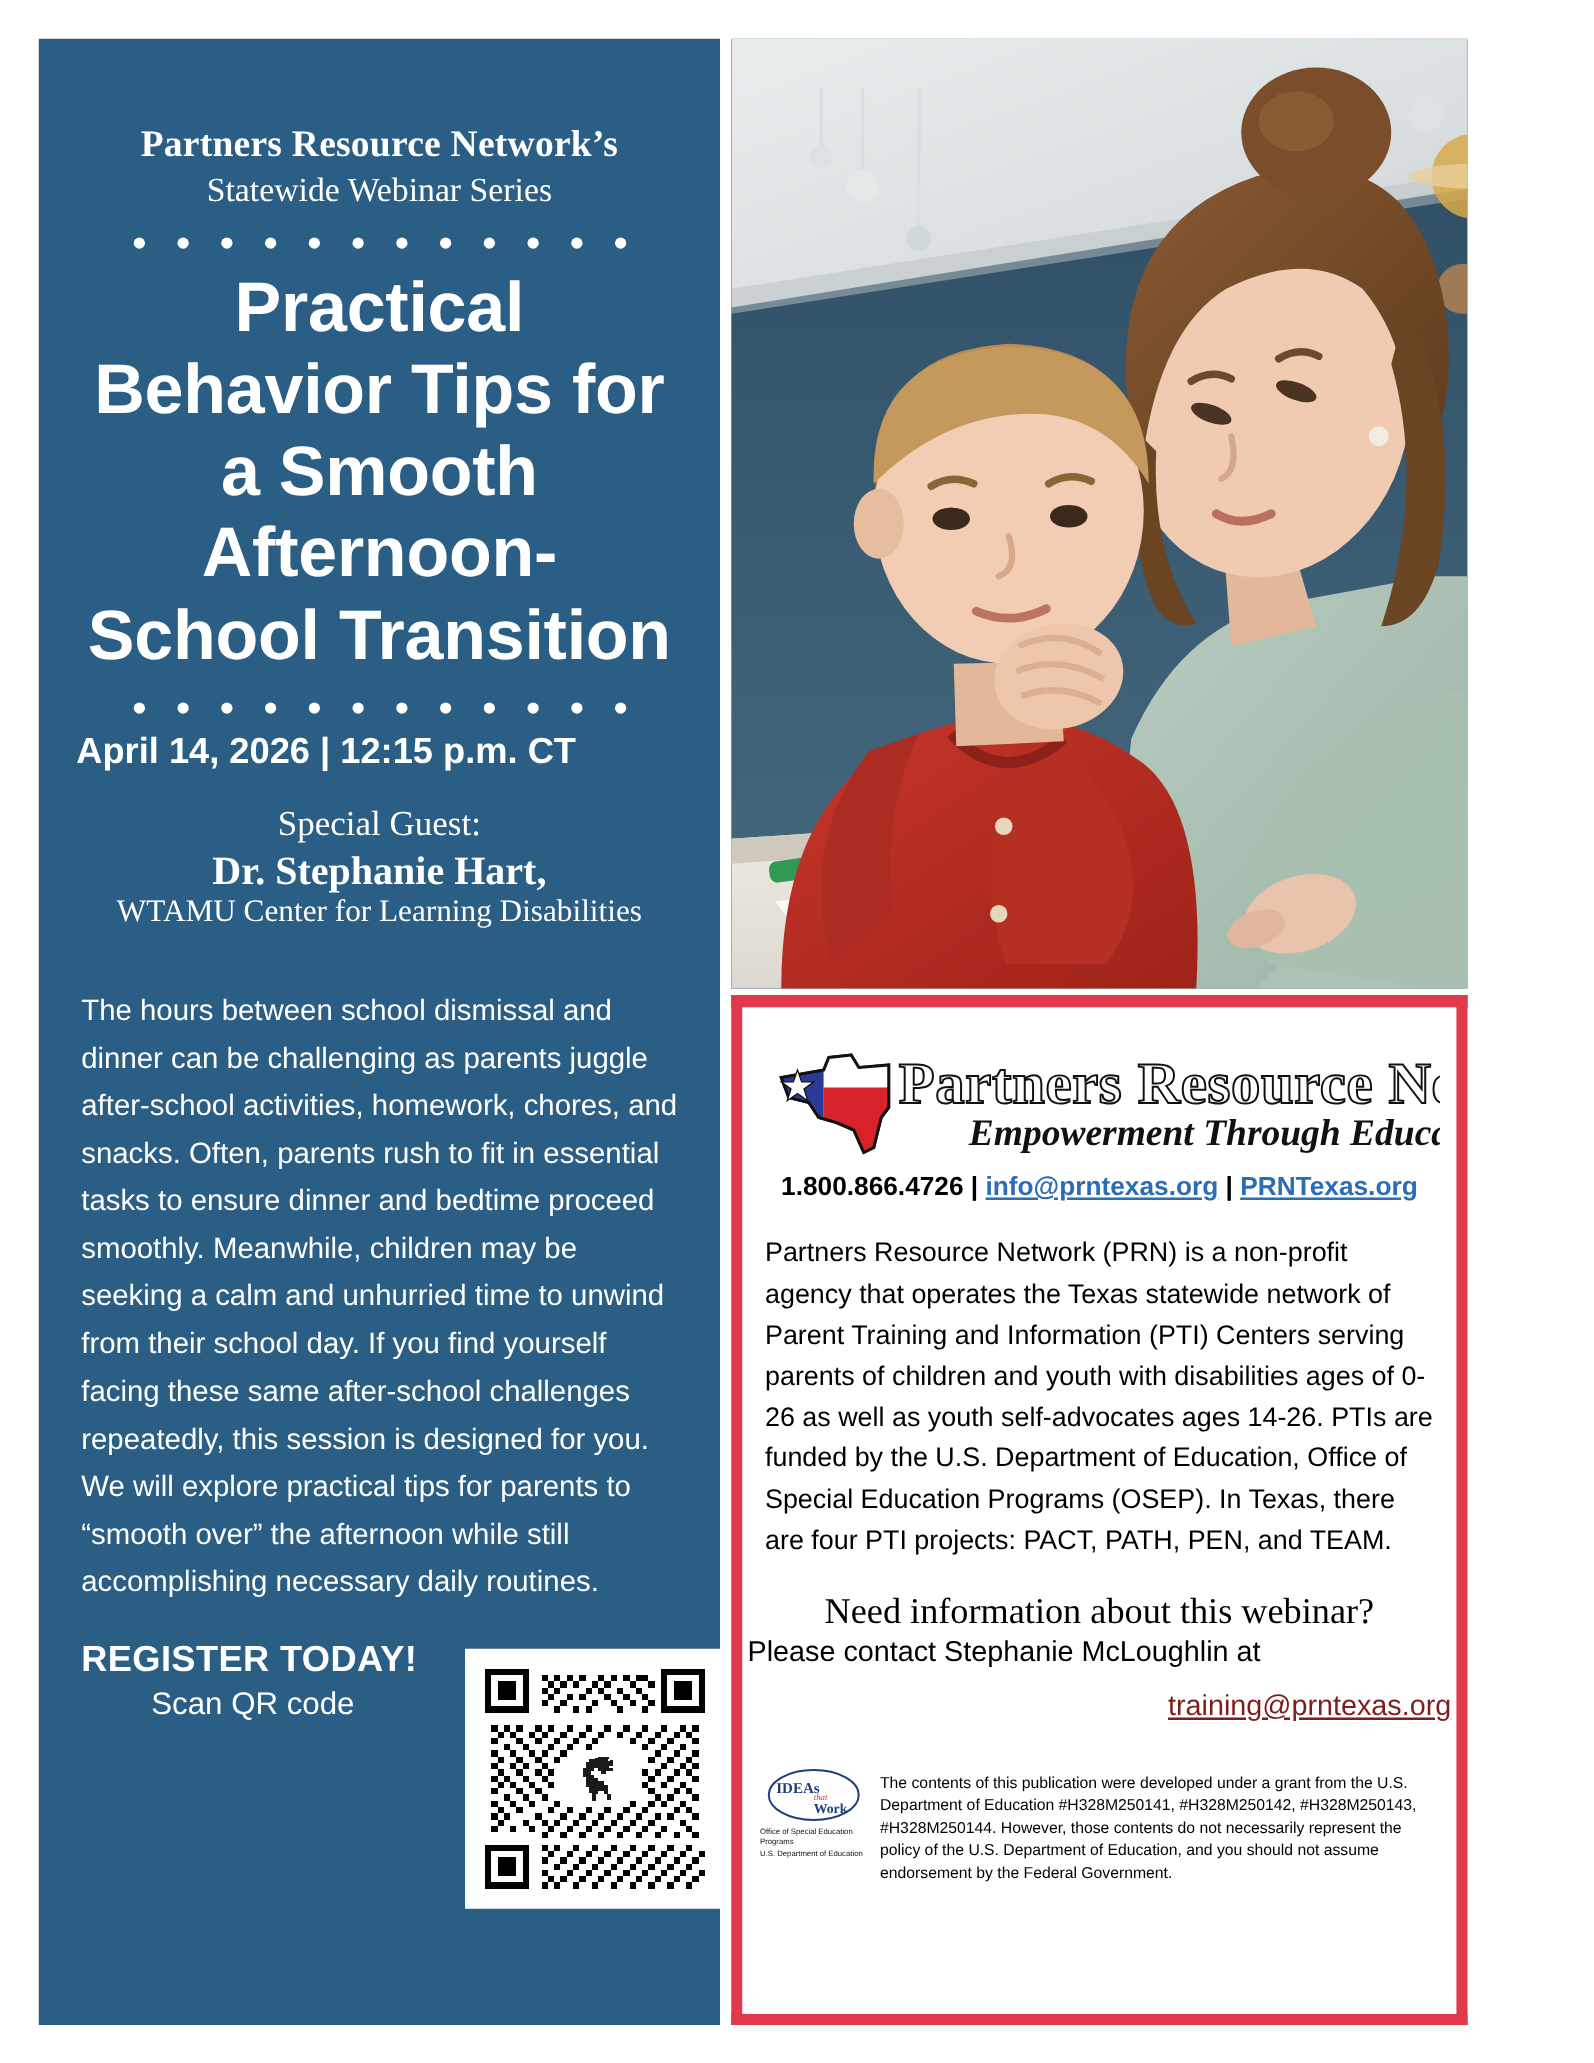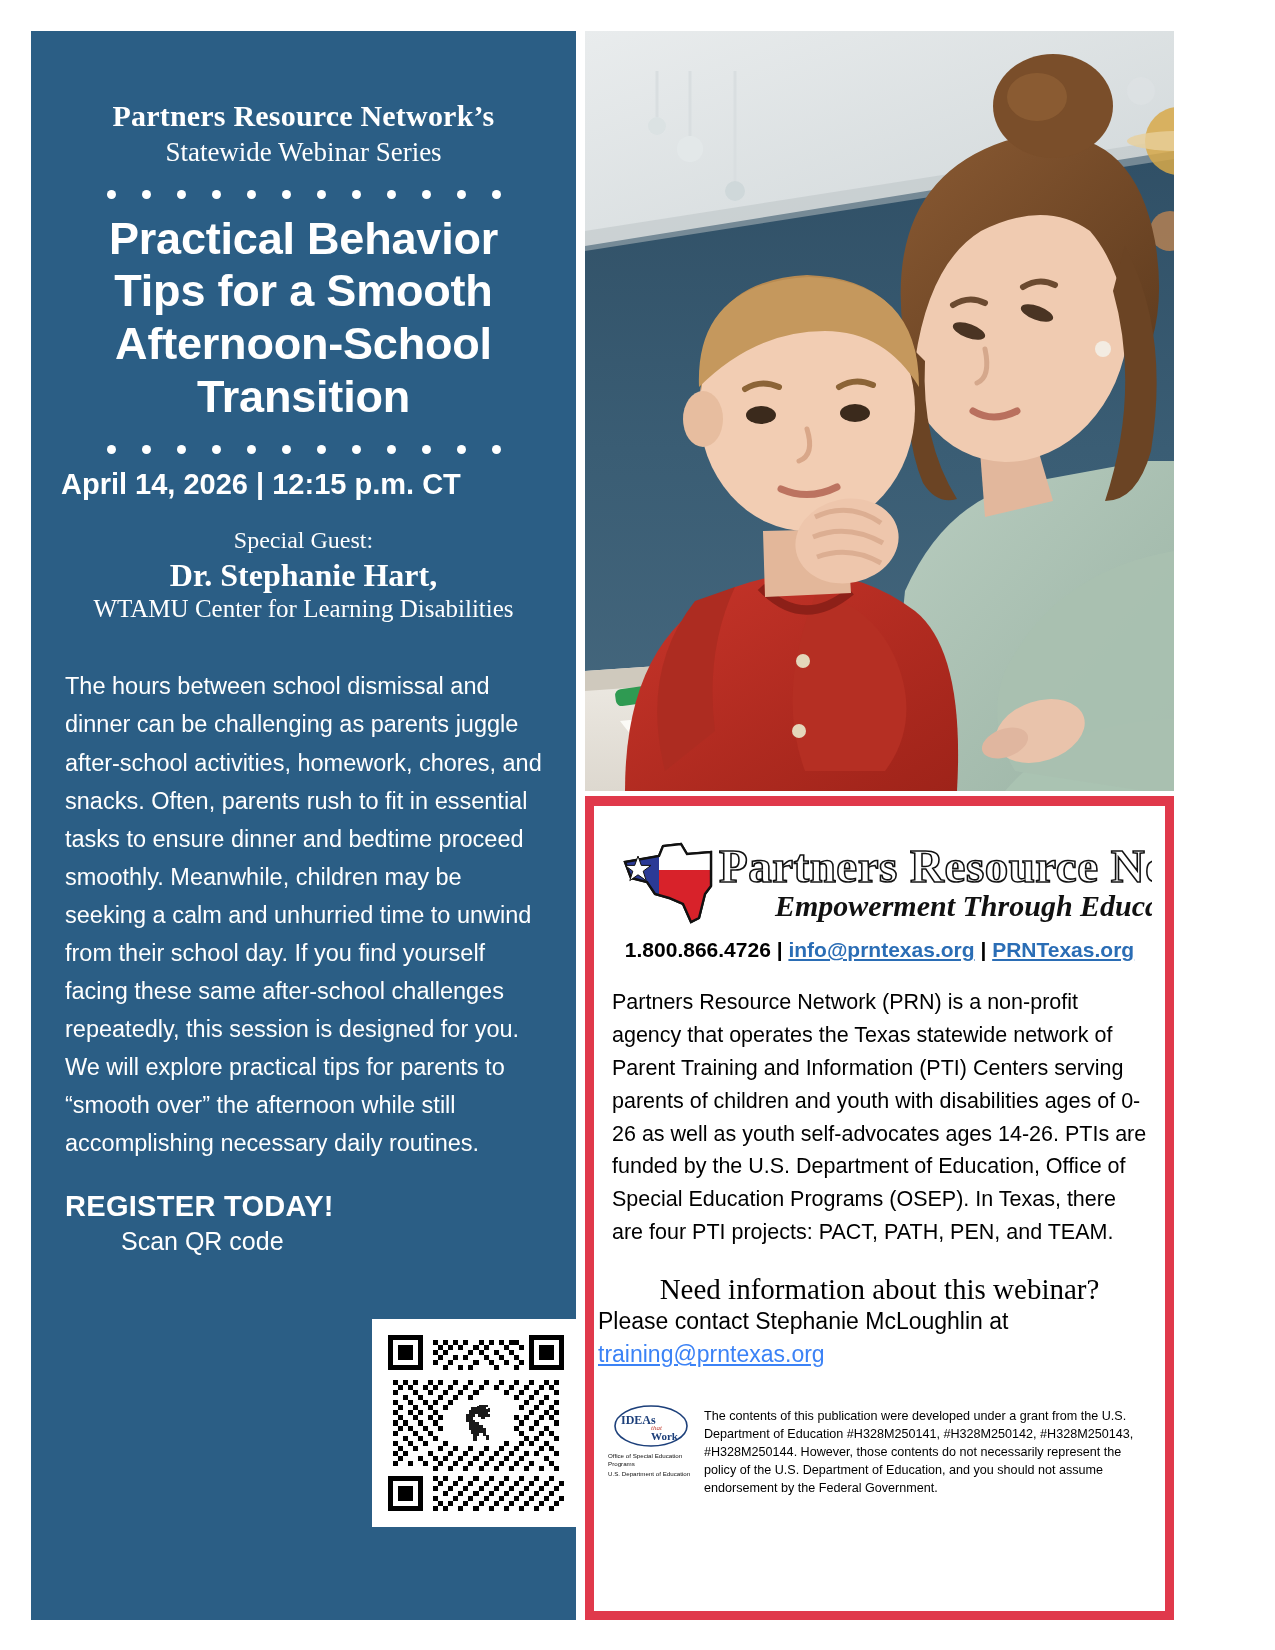--- a/index.html
+++ b/index.html
@@ -53,38 +53,38 @@
     margin:22px 0 14px 0;
   }
   .dot-row .dot {
     width:9px; height:9px;
     border-radius:50%;
     background:#ffffff;
     display:block;
   }
 
   .webinar-title {
-    font-size:45px;
+    font-size:56px;
     font-weight:bold;
     line-height:1.17;
     text-align:center;
     padding:0 8px;
     letter-spacing:-0.2px;
   }
 
   .date-line {
     font-size:29px;
     font-weight:bold;
     text-align:left;
     margin-top:4px;
   }
 
   .guest-label {
     font-family:"Liberation Serif", serif;
-    font-size:24px;
+    font-size:28px;
     text-align:center;
     margin-top:26px;
     line-height:1.15;
   }
   .guest-name {
     font-family:"Liberation Serif", serif;
     font-size:32px;
     font-weight:bold;
     text-align:center;
     line-height:1.15;
@@ -216,23 +216,23 @@
     color:#000;
   }
   .contact-person {
     font-size:23px;
     text-align:left;
     margin-top:2px;
     color:#000;
   }
   .contact-email {
     font-size:23px;
-    text-align:left;
-    margin-top:6px;
-    color:#3b82f6;
+    text-align:right;
+    margin-top:16px;
+    color:#7f1d1d;
     text-decoration:underline;
   }
 
   .footer-row {
     display:flex;
     align-items:flex-start;
     margin-top:36px;
     padding:0 14px 0 10px;
     gap:10px;
   }

